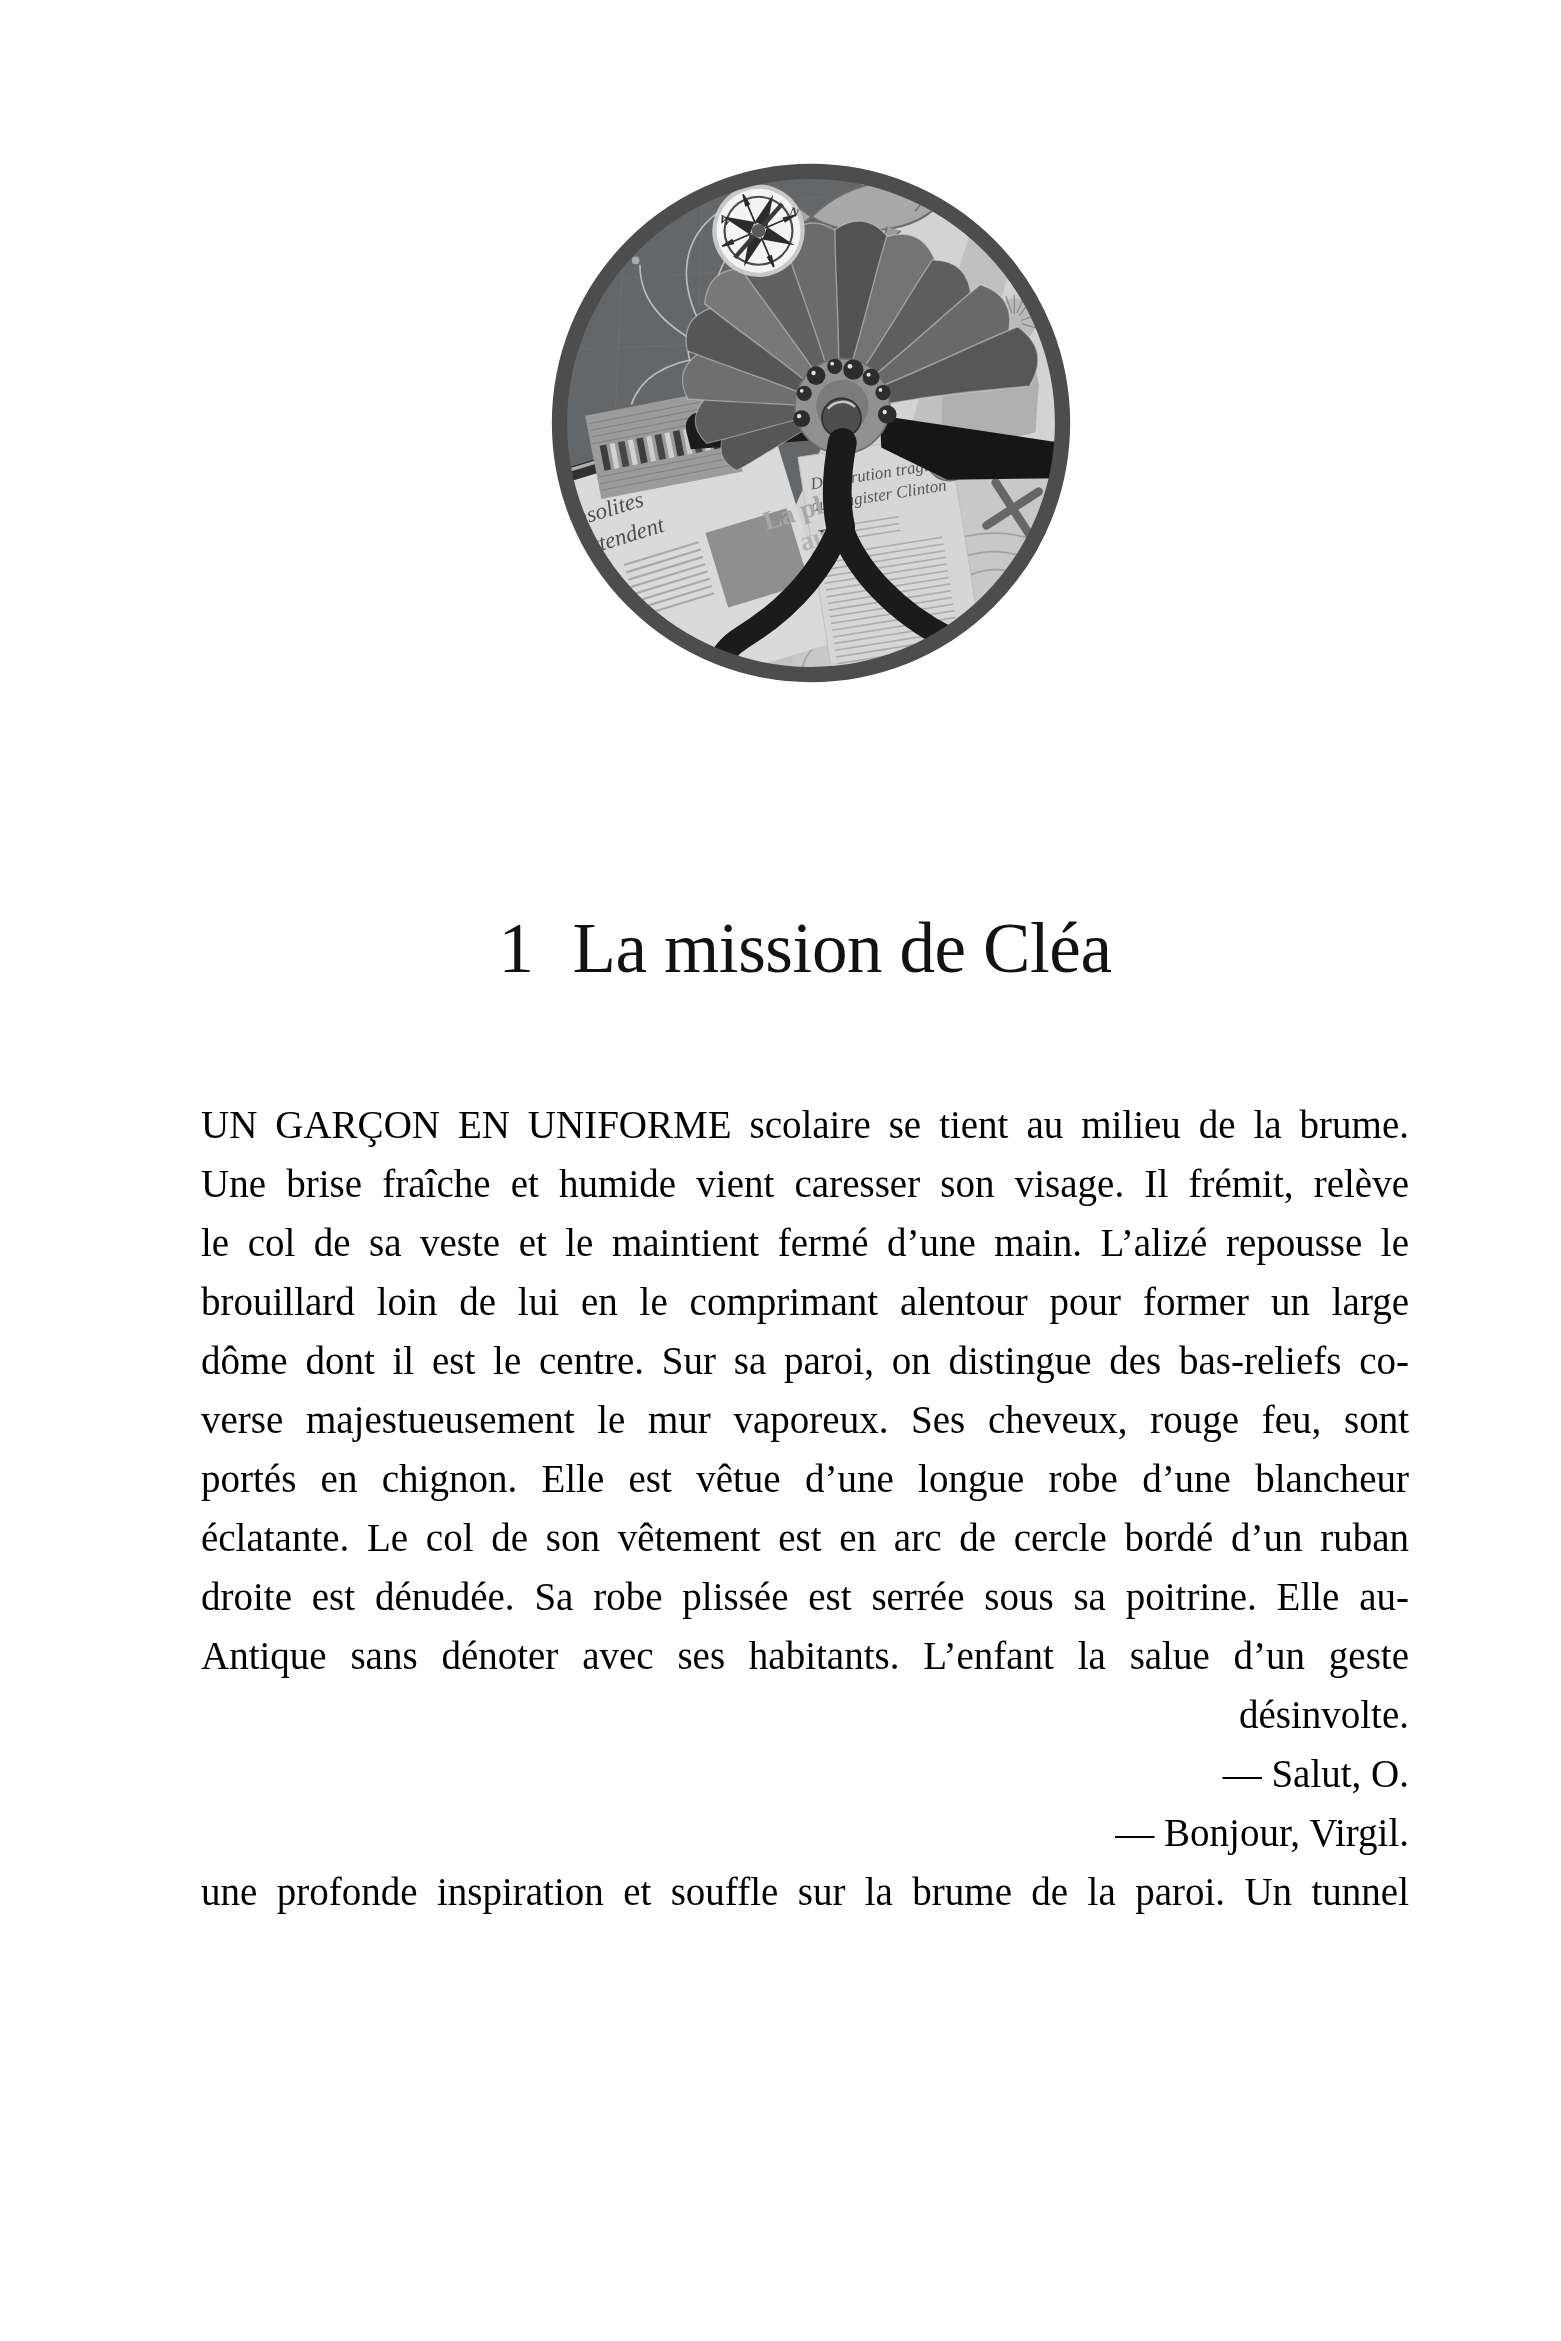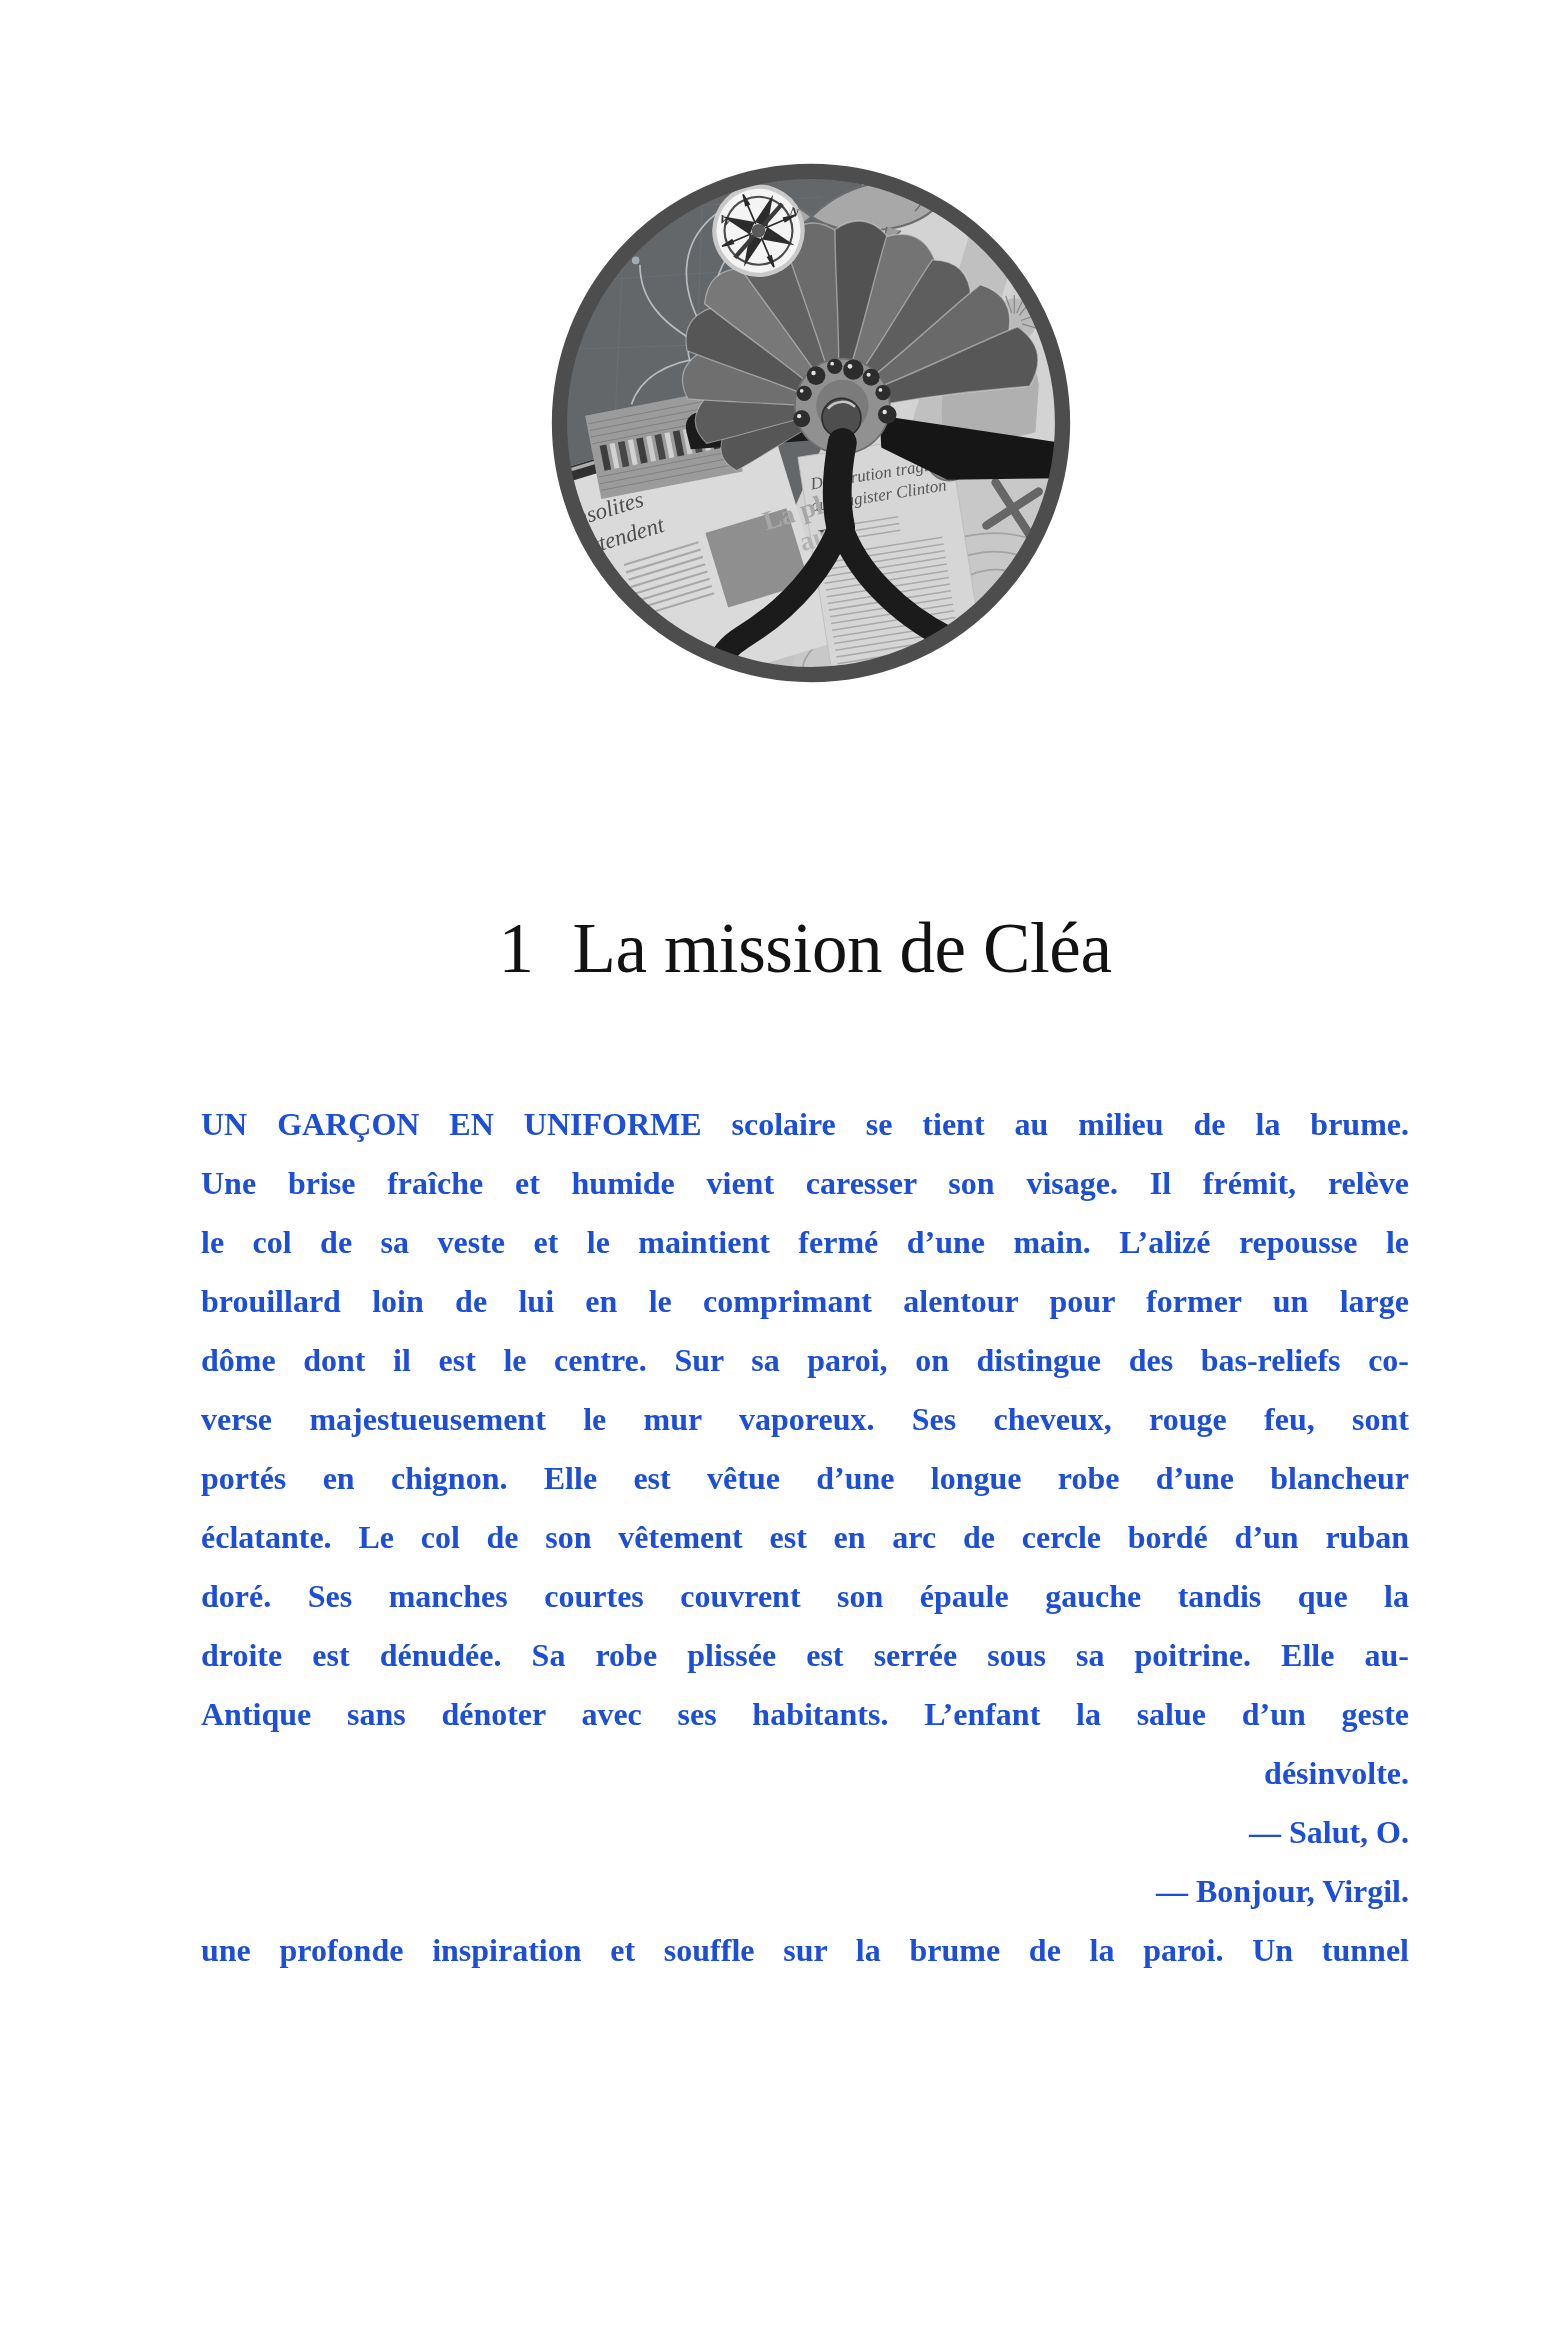--- a/index.html
+++ b/index.html
@@ -26,24 +26,23 @@
     line-height: 75px;
     color: #121212;
     letter-spacing: -0.4px;
     white-space: nowrap;
   }
   .chapter-heading .chapter-number { margin-right: 39px; }
   .body-text {
     position: absolute;
     left: 201px; top: 1095px;
     width: 1208px;
-    font-size: 32px;
+    font-size: 39px;
     line-height: 59px;
-    color: #1d4ed8;
-    font-weight: bold;
+    color: #000000;
   }
   .line { text-align: right; }
   .line.just { text-align: justify; text-align-last: justify; }
   .line.ind  { padding-left: 39px; }
   svg text { user-select: none; }
 </style>
 </head>
 <body>
 
 <div class="illustration">
@@ -266,21 +265,20 @@
 
 <div class="body-text">
     <div class="line just">UN GARÇON EN UNIFORME scolaire se tient au milieu de la brume.</div>
     <div class="line just">Une brise fraîche et humide vient caresser son visage. Il frémit, relève</div>
     <div class="line just">le col de sa veste et le maintient fermé d’une main. L’alizé repousse le</div>
     <div class="line just">brouillard loin de lui en le comprimant alentour pour former un large</div>
     <div class="line just">dôme dont il est le centre. Sur sa paroi, on distingue des bas-reliefs co-</div>
     <div class="line just">verse majestueusement le mur vaporeux. Ses cheveux, rouge feu, sont</div>
     <div class="line just">portés en chignon. Elle est vêtue d’une longue robe d’une blancheur</div>
     <div class="line just">éclatante. Le col de son vêtement est en arc de cercle bordé d’un ruban</div>
-    <div class="line just">doré. Ses manches courtes couvrent son épaule gauche tandis que la</div>
     <div class="line just">droite est dénudée. Sa robe plissée est serrée sous sa poitrine. Elle au-</div>
     <div class="line just">Antique sans dénoter avec ses habitants. L’enfant la salue d’un geste</div>
     <div class="line">désinvolte.</div>
     <div class="line ind">— Salut, O.</div>
     <div class="line ind">— Bonjour, Virgil.</div>
     <div class="line just">une profonde inspiration et souffle sur la brume de la paroi. Un tunnel</div>
   </div>
 
 
 </body></html>

